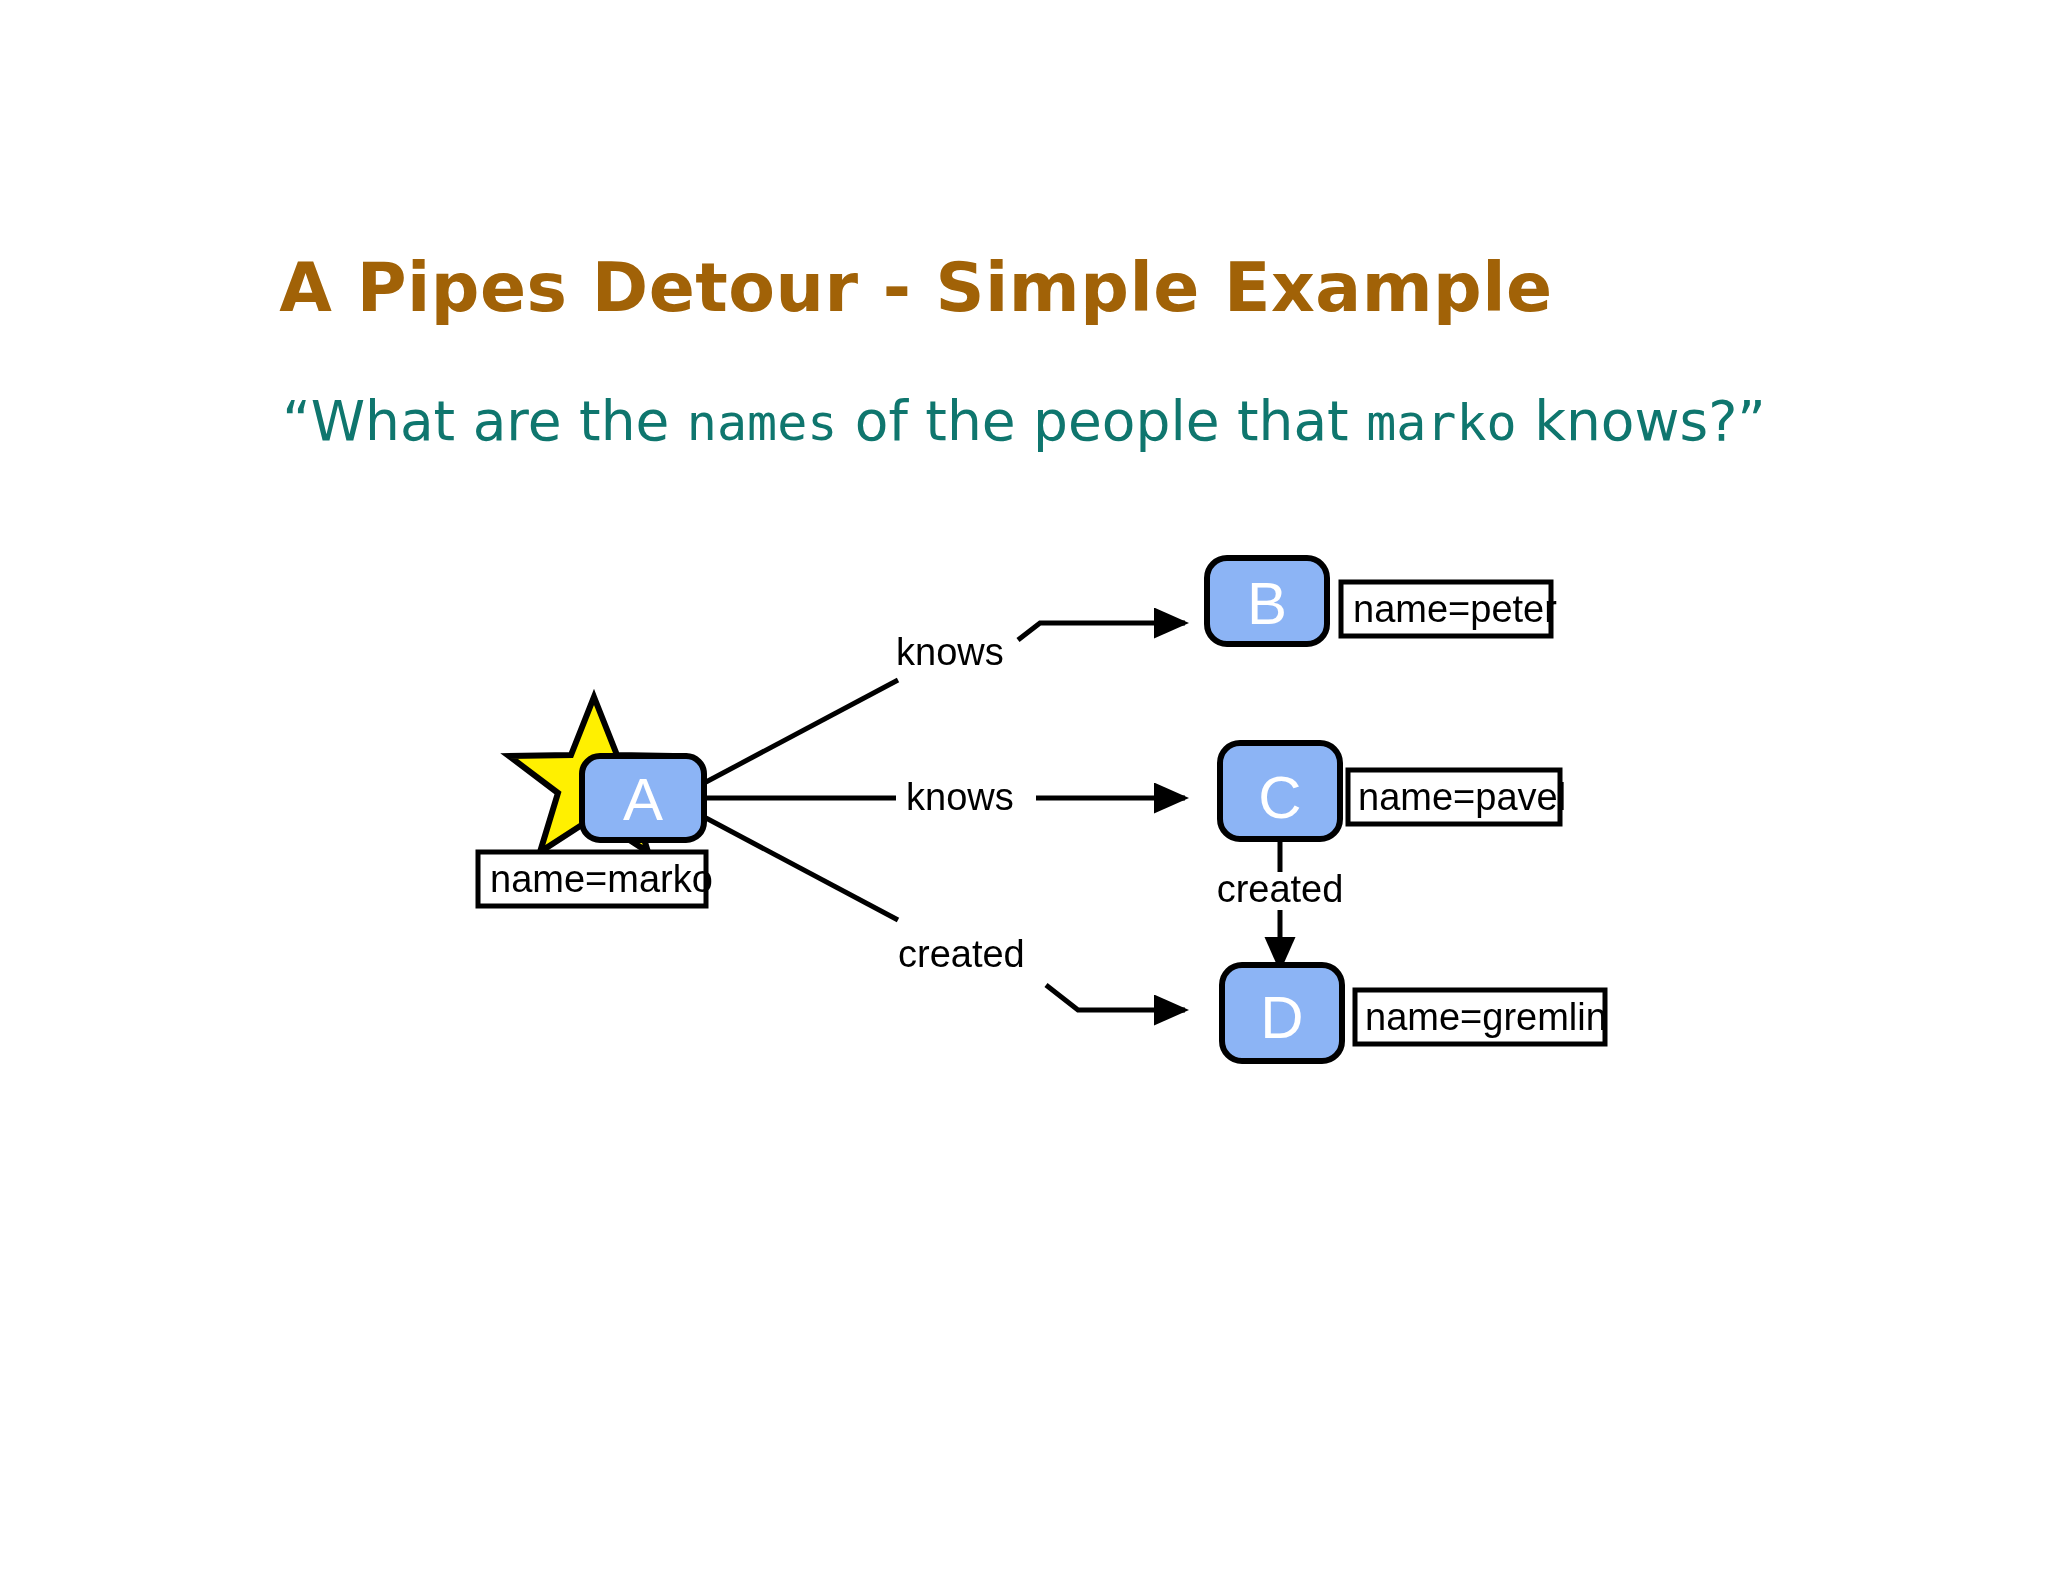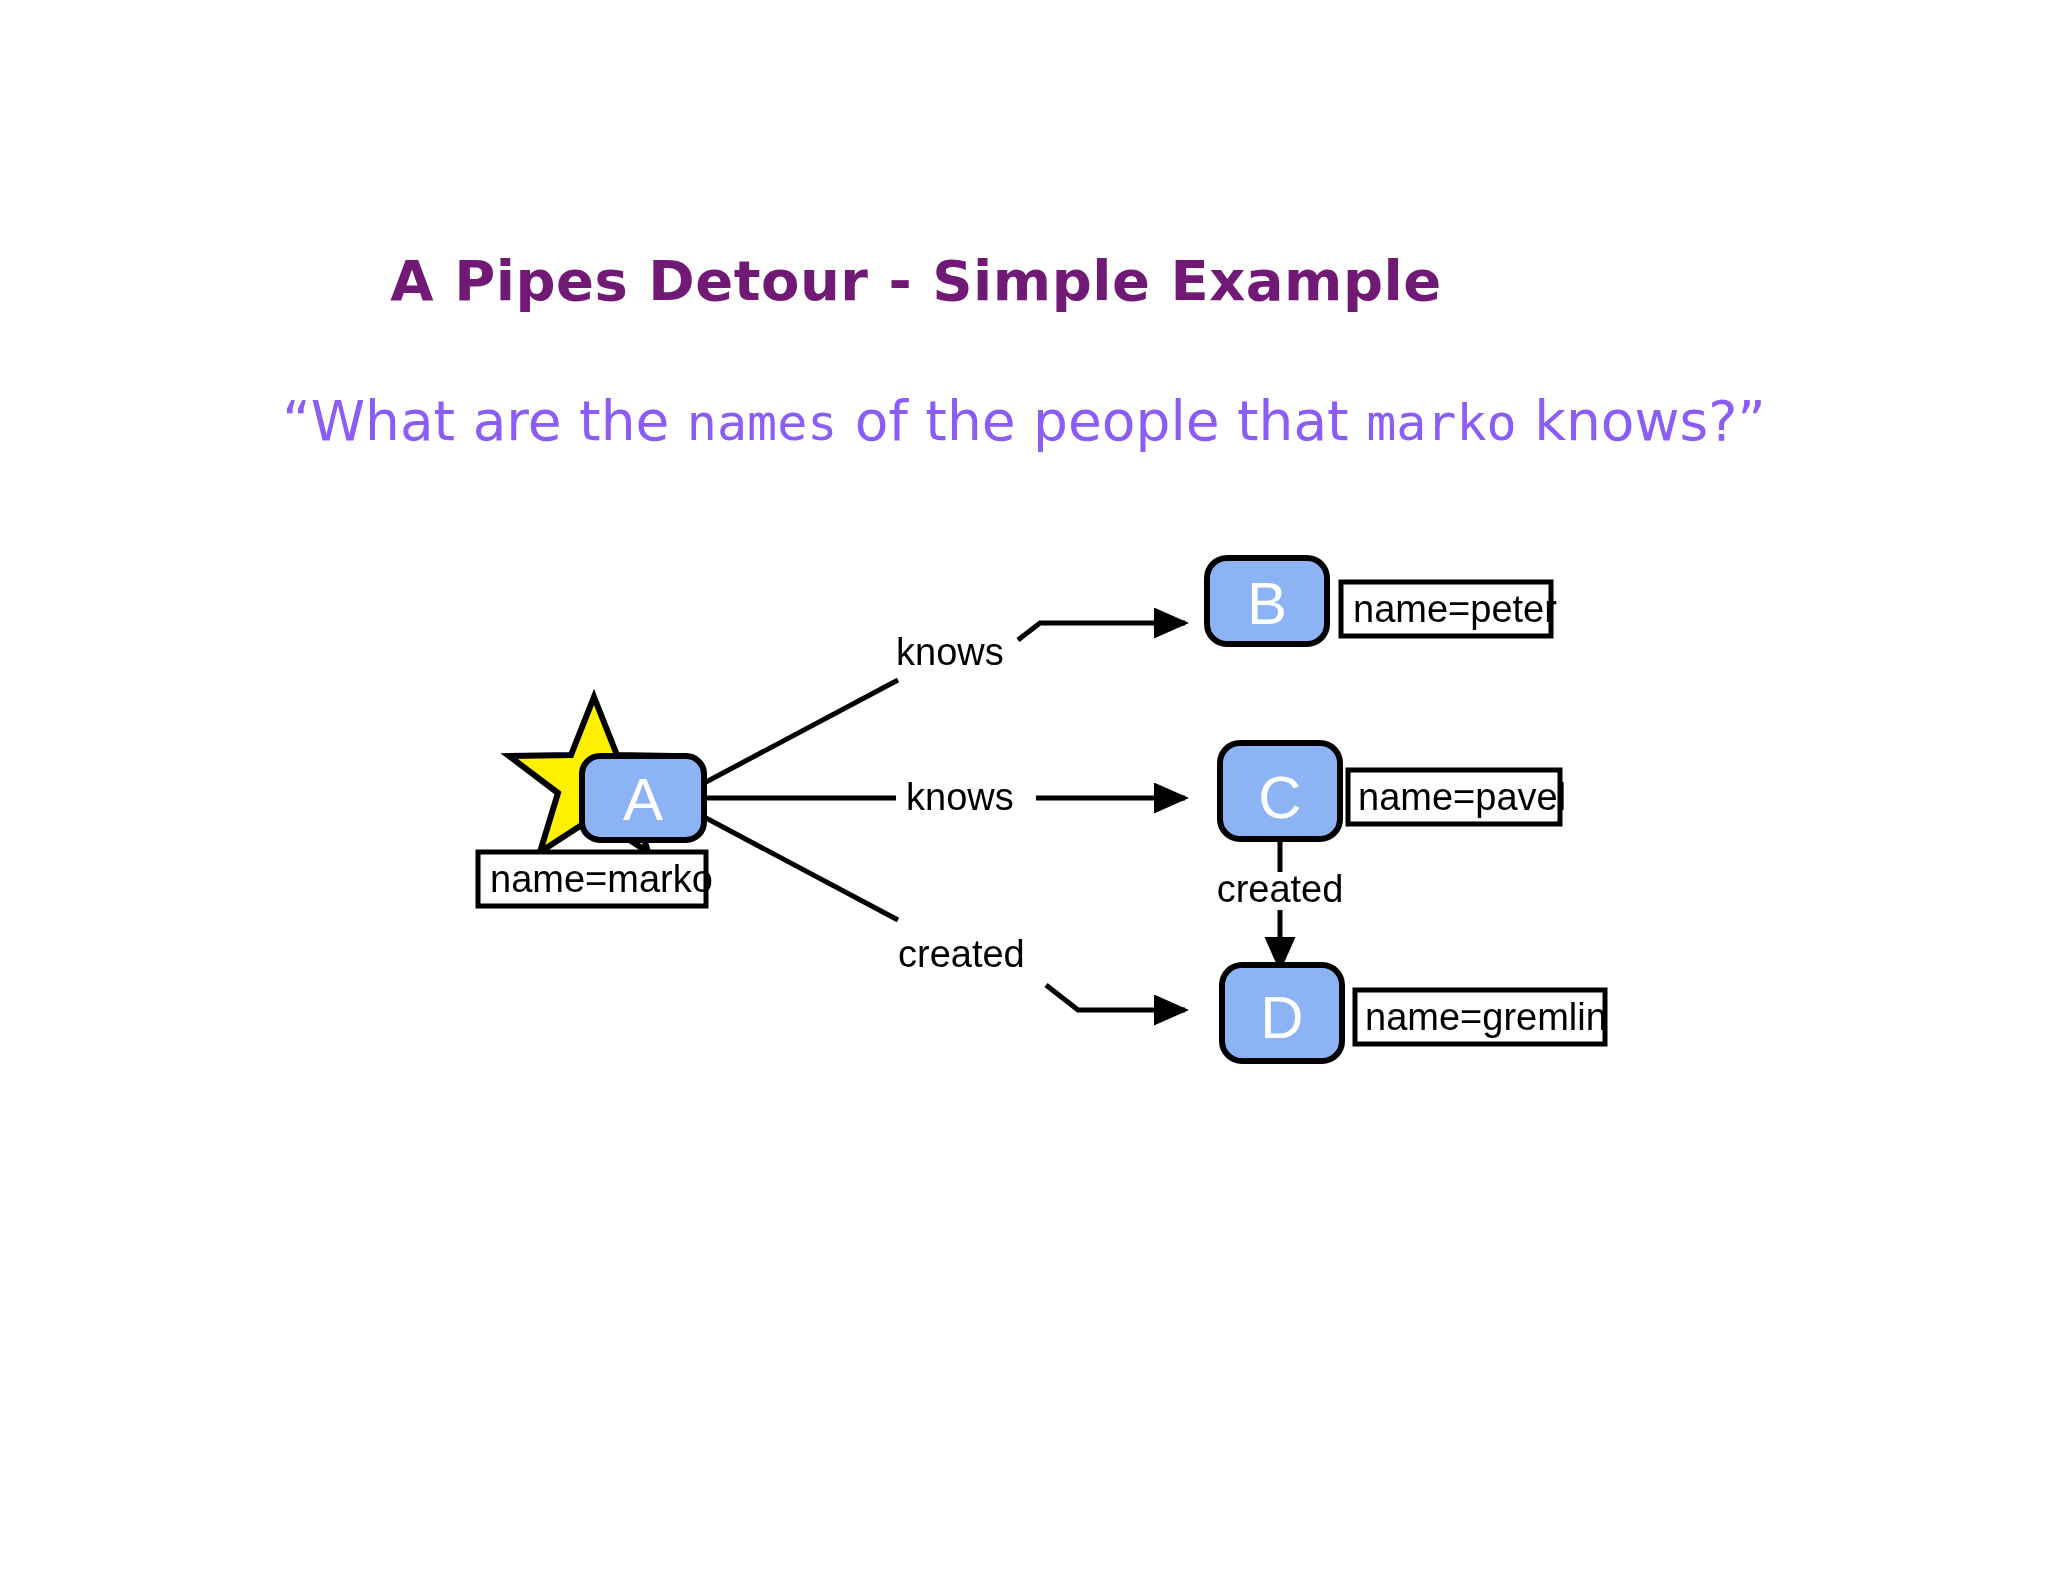--- a/index.html
+++ b/index.html
@@ -23,39 +23,39 @@
     background: #ffffff;
   }
 
   
   #slide-title {
     position: absolute;
     left: 0;
     top: 248px;
     width: 1832px;
     text-align: center;
-    color: #701a75;
+    color: #a16207;
     font-family: "DejaVu Sans", sans-serif;
     font-weight: bold;
-    font-size: 56px;
+    font-size: 68px;
     letter-spacing: 0.5px;
     white-space: nowrap;
   }
   #slide-title .dash {
     font-weight: bold;
   }
 
   
   #slide-question {
     position: absolute;
     left: 0;
     top: 394px;
     width: 2048px;
     text-align: center;
-    color: #8b5cf6;
+    color: #0f766e;
     font-family: "DejaVu Sans", sans-serif;
     font-size: 55px;
     white-space: nowrap;
     line-height: 1;
   }
   #slide-question .mono {
     font-family: "DejaVu Sans Mono", monospace;
     font-size: 50px;
   }
 

